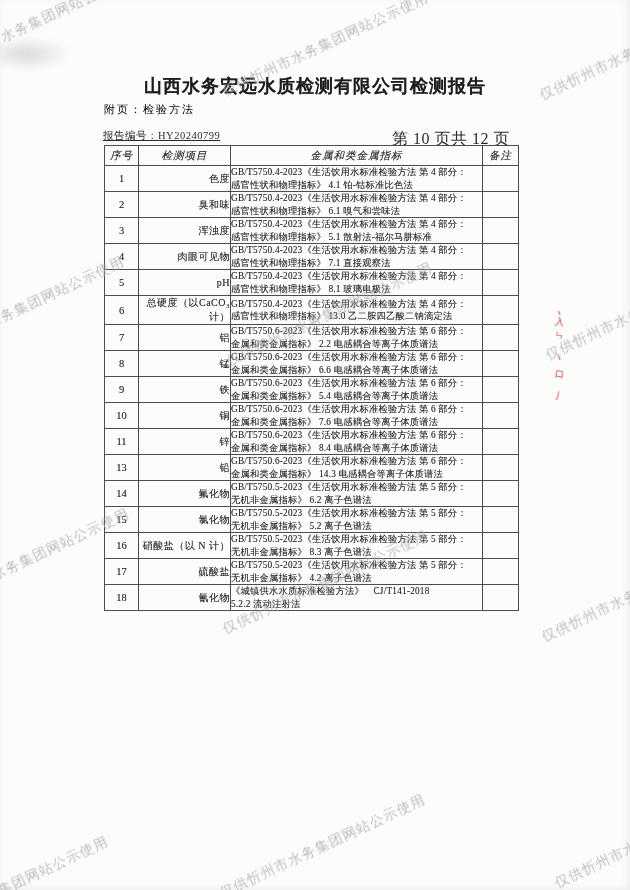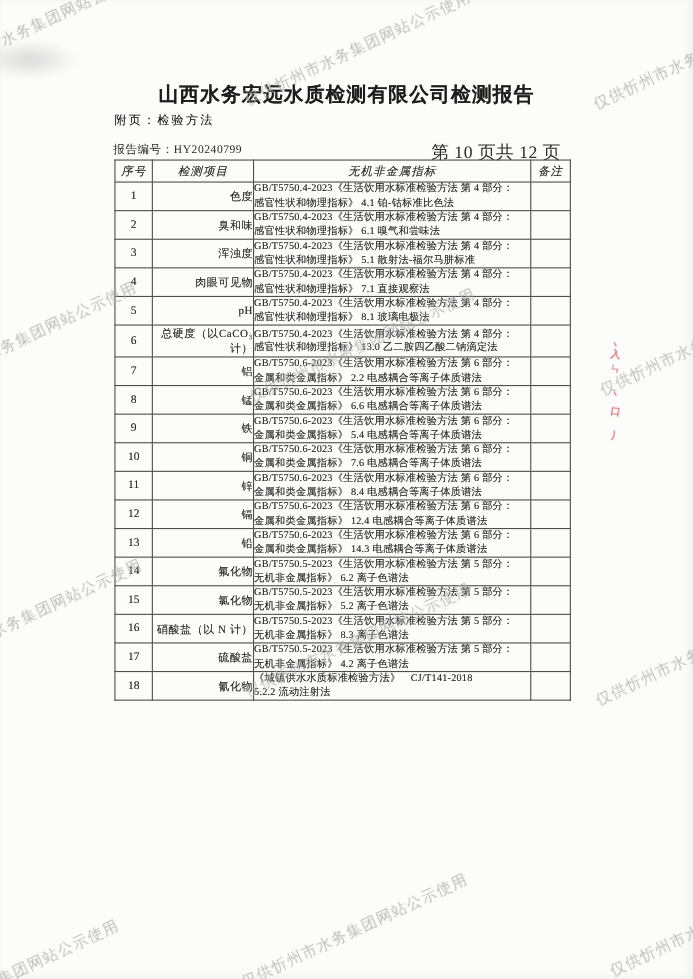--- a/index.html
+++ b/index.html
@@ -17,21 +17,21 @@
   }
   .doc-title {
     position:absolute; left:0; top:74px; width:630px; margin:0;
     text-align:center; font-size:18px; font-weight:bold; letter-spacing:1px;
     color:#1d1d1d; text-shadow:0 0 .4px rgba(0,0,0,.55);
   }
   .attachment-line {
     position:absolute; left:104px; top:102px; font-size:11px; letter-spacing:2px; color:#000000;
   }
   .report-no {
-    position:absolute; left:103px; top:129px; font-size:10.5px; letter-spacing:.5px; color:#2a2a2a;
+    position:absolute; left:103px; top:129px; font-size:10.5px; letter-spacing:.5px; color:#2a2a2a;text-decoration:underline;
   }
   .page-info {
     position:absolute; left:392px; top:129px; width:118px; text-align:right;
     font-size:16px; letter-spacing:.5px; color:#2a2a2a;
   }
   table.methods {
     position:absolute; left:104px; top:145px; width:414px;
     border-collapse:collapse; table-layout:fixed;
   }
   table.methods th, table.methods td {
@@ -78,21 +78,21 @@
     <colgroup>
       <col style="width:34px">
         <col style="width:92px">
         <col style="width:252px">
         <col style="width:36px">
     </colgroup>
     <thead>
       <tr>
         <th>序号</th>
         <th>检测项目</th>
-        <th>无机非金属指标</th>
+        <th>金属和类金属指标</th>
         <th>备注</th>
       </tr>
     </thead>
     <tbody>
         <tr>
           <td class="c-no">1</td>
           <td class="c-item">色度</td>
           <td class="c-std">
             <div>GB/T5750.4-2023《生活饮用水标准检验方法 第 4 部分：</div>
             <div>感官性状和物理指标》 4.1 铂-钴标准比色法</div>
@@ -179,29 +179,20 @@
             <div>金属和类金属指标》 7.6 电感耦合等离子体质谱法</div>
           </td>
           <td class="c-rem"></td>
         </tr>
         <tr>
           <td class="c-no">11</td>
           <td class="c-item">锌</td>
           <td class="c-std">
             <div>GB/T5750.6-2023《生活饮用水标准检验方法 第 6 部分：</div>
             <div>金属和类金属指标》 8.4 电感耦合等离子体质谱法</div>
-          </td>
-          <td class="c-rem"></td>
-        </tr>
-        <tr>
-          <td class="c-no">12</td>
-          <td class="c-item">镉</td>
-          <td class="c-std">
-            <div>GB/T5750.6-2023《生活饮用水标准检验方法 第 6 部分：</div>
-            <div>金属和类金属指标》 12.4 电感耦合等离子体质谱法</div>
           </td>
           <td class="c-rem"></td>
         </tr>
         <tr>
           <td class="c-no">13</td>
           <td class="c-item">铅</td>
           <td class="c-std">
             <div>GB/T5750.6-2023《生活饮用水标准检验方法 第 6 部分：</div>
             <div>金属和类金属指标》 14.3 电感耦合等离子体质谱法</div>
           </td>

